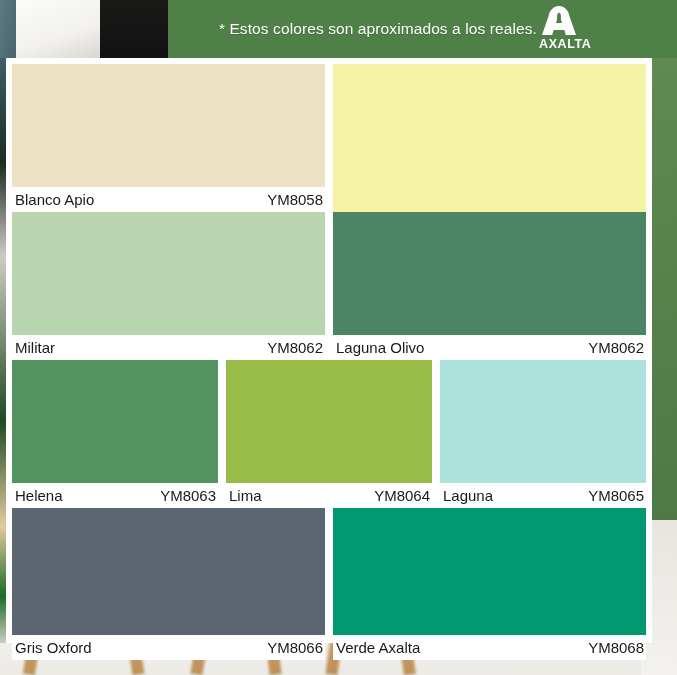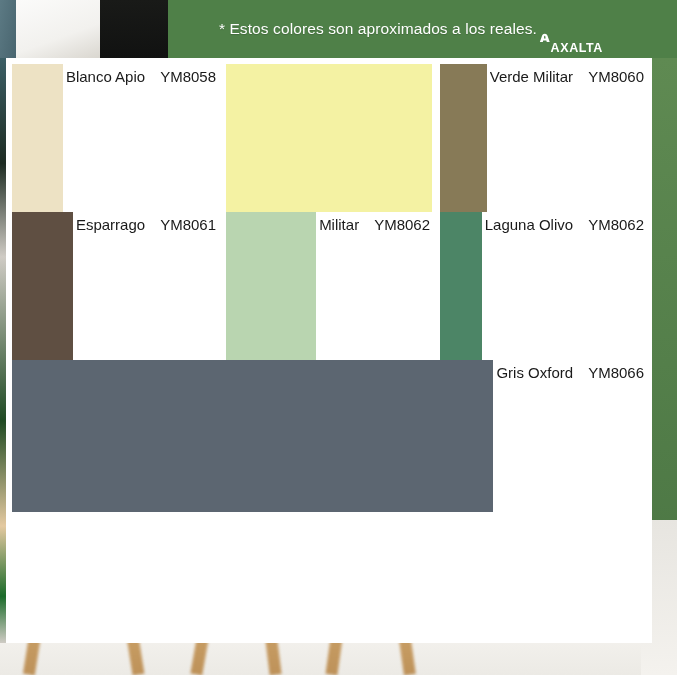--- a/index.html
+++ b/index.html
@@ -124,21 +124,22 @@
     letter-spacing: .1px;
     white-space: nowrap;
     margin-right: 74px;
     text-shadow: 0 1px 1px rgba(0,0,0,.18);
   }
   #logo {
     position: absolute;
     right: 8px; top: 2px;
     width: 64px; height: 52px;
     display: flex;
-    align-items: flex-end;
+    flex-direction: column;
+    align-items: flex-start;
     justify-content: center;
   }
   #logo-mark { display: block; }
   #logo-word {
     color: #ffffff;
     font-size: 12.5px;
     font-weight: bold;
     letter-spacing: .6px;
     line-height: 1;
     margin-top: 1px;
@@ -161,21 +162,21 @@
     display: flex;
     gap: 8px;
     height: 148px;
     flex: 0 0 auto;
   }
   .swatch-row:last-child { height: 152px; }
 
   .swatch-cell {
     flex: 1 1 0;
     display: flex;
-    flex-direction: row;
+    flex-direction: column;
     min-width: 0;
   }
 
   .swatch-chip {
     flex: 1 1 auto;
     width: 100%;
     border: 0;
   }
 
   .swatch-label {
@@ -242,57 +243,73 @@
     <div class="swatch-cell">
       <div class="swatch-chip" style="background: rgb(237, 226, 196);"></div>
       <div class="swatch-label">
         <span class="swatch-name">Blanco Apio</span>
         <span class="swatch-code">YM8058</span>
       </div>
     </div>
     <div class="swatch-cell">
       <div class="swatch-chip" style="background: rgb(244, 242, 163);"></div>
     </div>
-    <div class="swatch-cell">
-      <div class="swatch-chip" style="background: rgb(135, 122, 87);"></div>
-      <div class="swatch-label">
-        <span class="swatch-name">Verde Militar</span>
-        <span class="swatch-code">YM8060</span>
-      </div>
-    </div>
   </div>
 
   <div class="swatch-row">
-    <div class="swatch-cell">
-      <div class="swatch-chip" style="background: rgb(95, 79, 66);"></div>
-      <div class="swatch-label">
-        <span class="swatch-name">Esparrago</span>
-        <span class="swatch-code">YM8061</span>
-      </div>
-    </div>
     <div class="swatch-cell">
       <div class="swatch-chip" style="background: rgb(185, 213, 176);"></div>
       <div class="swatch-label">
         <span class="swatch-name">Militar</span>
         <span class="swatch-code">YM8062</span>
       </div>
     </div>
     <div class="swatch-cell">
       <div class="swatch-chip" style="background: rgb(76, 133, 102);"></div>
       <div class="swatch-label">
         <span class="swatch-name">Laguna Olivo</span>
         <span class="swatch-code">YM8062</span>
       </div>
     </div>
   </div>
 
+  <div class="swatch-row">
+    <div class="swatch-cell">
+      <div class="swatch-chip" style="background: rgb(83, 147, 95);"></div>
+      <div class="swatch-label">
+        <span class="swatch-name">Helena</span>
+        <span class="swatch-code">YM8063</span>
+      </div>
+    </div>
+    <div class="swatch-cell">
+      <div class="swatch-chip" style="background: rgb(151, 188, 72);"></div>
+      <div class="swatch-label">
+        <span class="swatch-name">Lima</span>
+        <span class="swatch-code">YM8064</span>
+      </div>
+    </div>
+    <div class="swatch-cell">
+      <div class="swatch-chip" style="background: rgb(171, 227, 220);"></div>
+      <div class="swatch-label">
+        <span class="swatch-name">Laguna</span>
+        <span class="swatch-code">YM8065</span>
+      </div>
+    </div>
+  </div>
 
   <div class="swatch-row">
     <div class="swatch-cell">
       <div class="swatch-chip" style="background: rgb(92, 102, 113);"></div>
       <div class="swatch-label">
         <span class="swatch-name">Gris Oxford</span>
         <span class="swatch-code">YM8066</span>
       </div>
     </div>
+    <div class="swatch-cell">
+      <div class="swatch-chip" style="background: rgb(0, 153, 112);"></div>
+      <div class="swatch-label">
+        <span class="swatch-name">Verde Axalta</span>
+        <span class="swatch-code">YM8068</span>
+      </div>
+    </div>
   </div>
 
 </div>
 
 </body></html>

